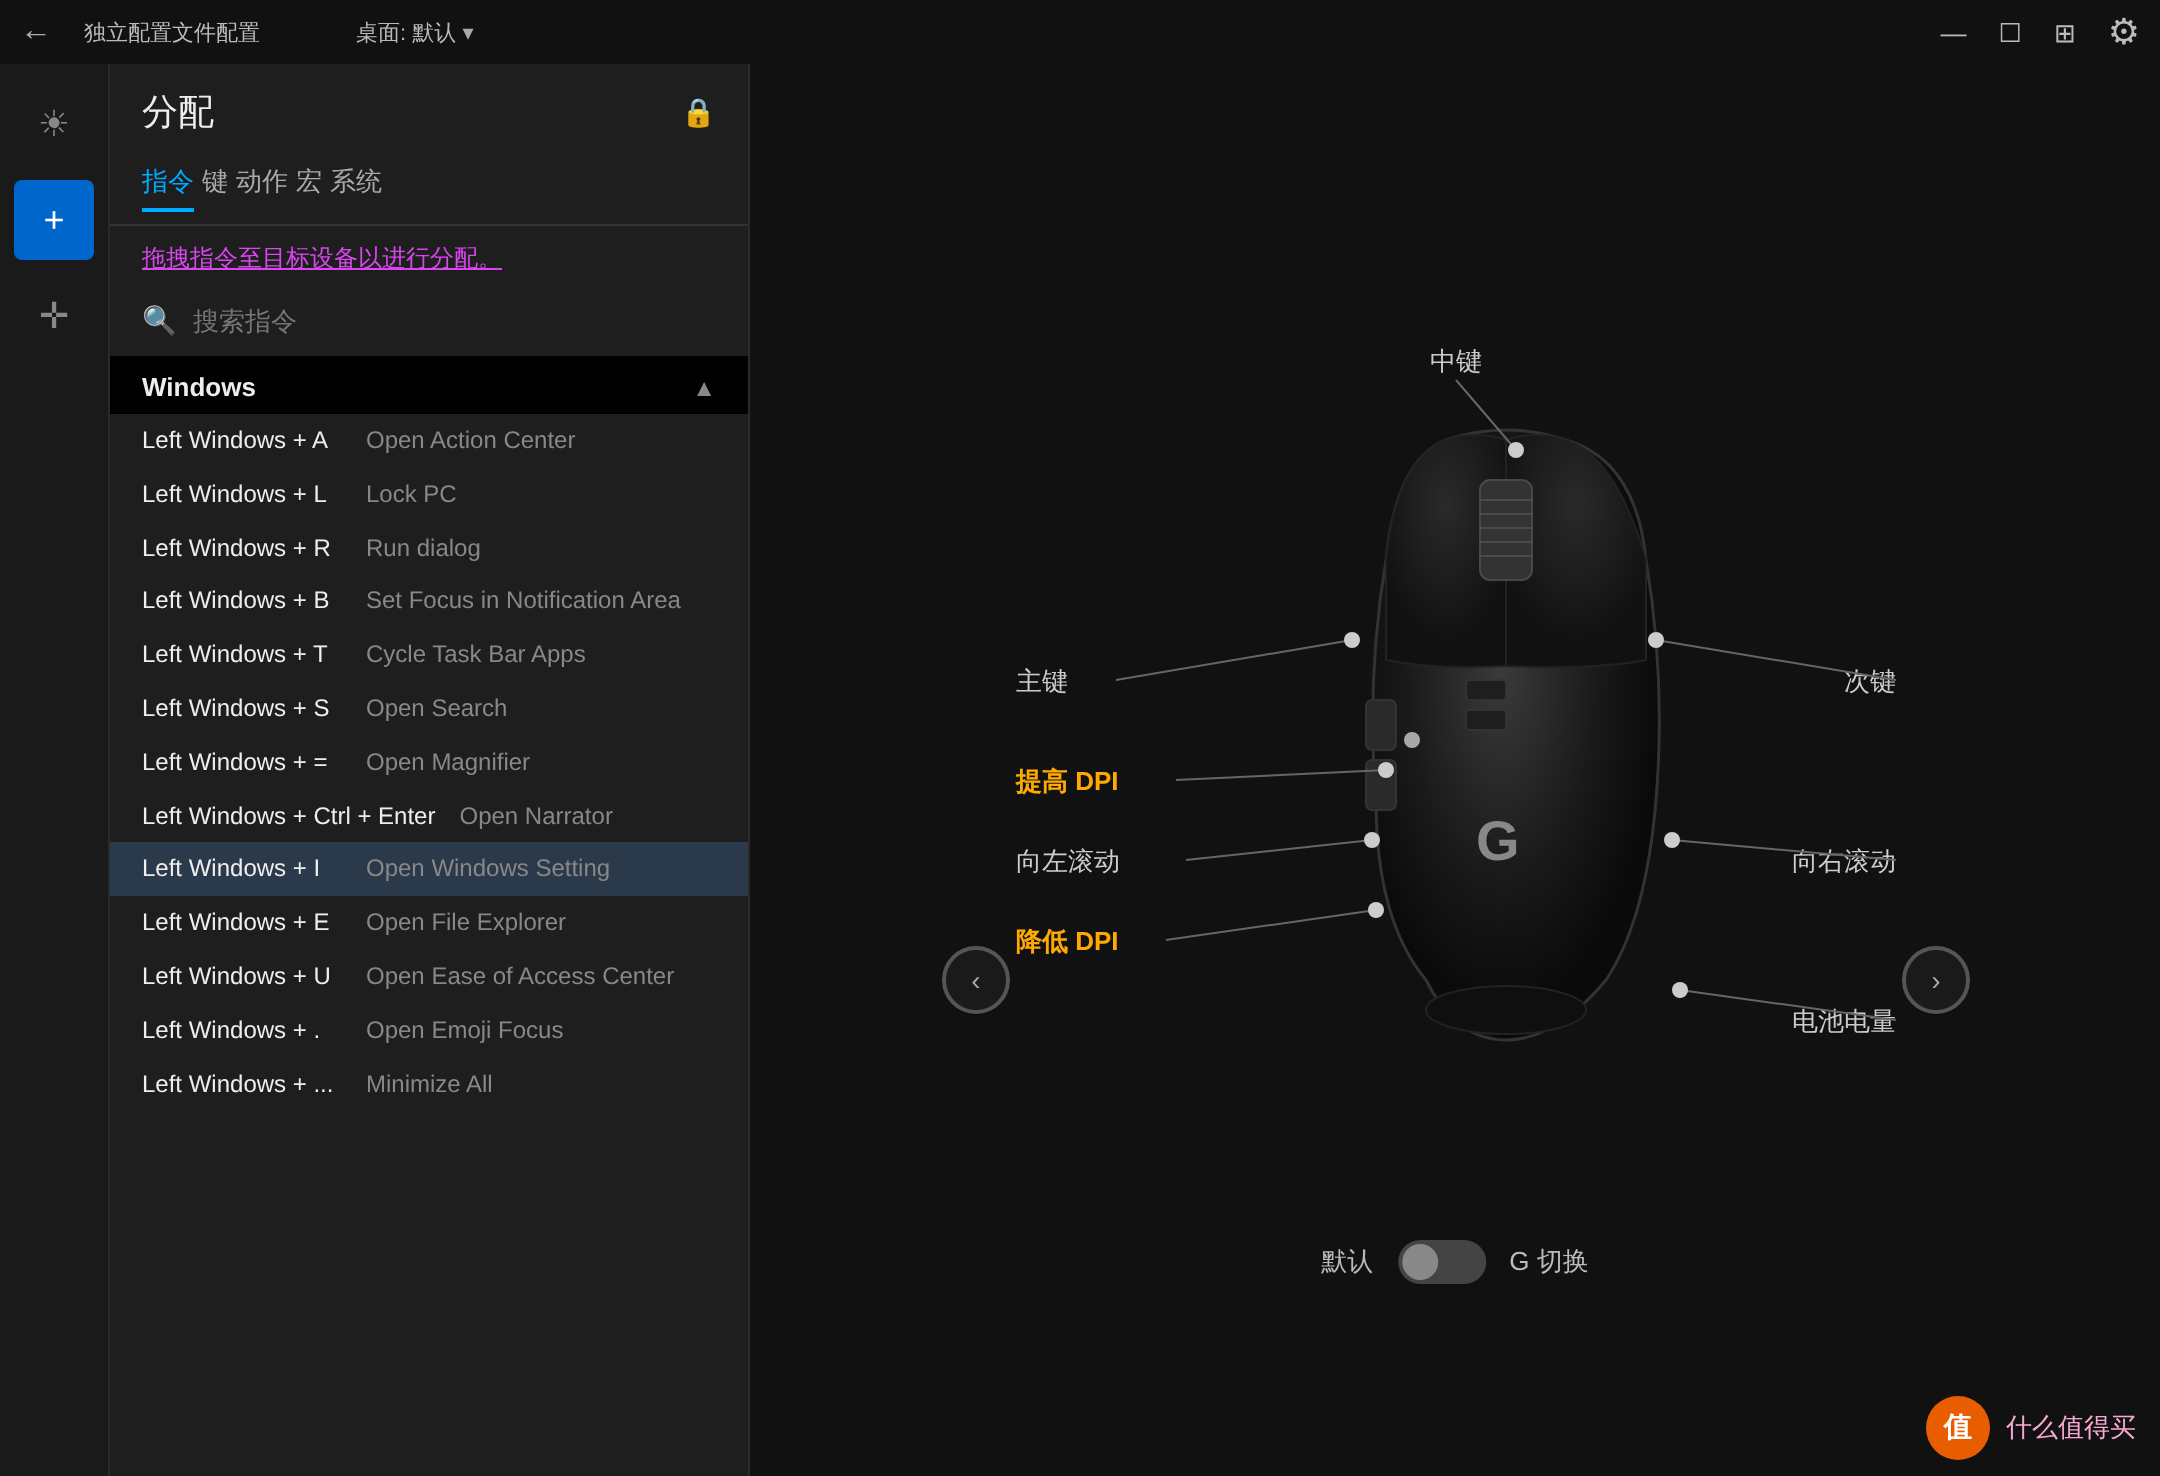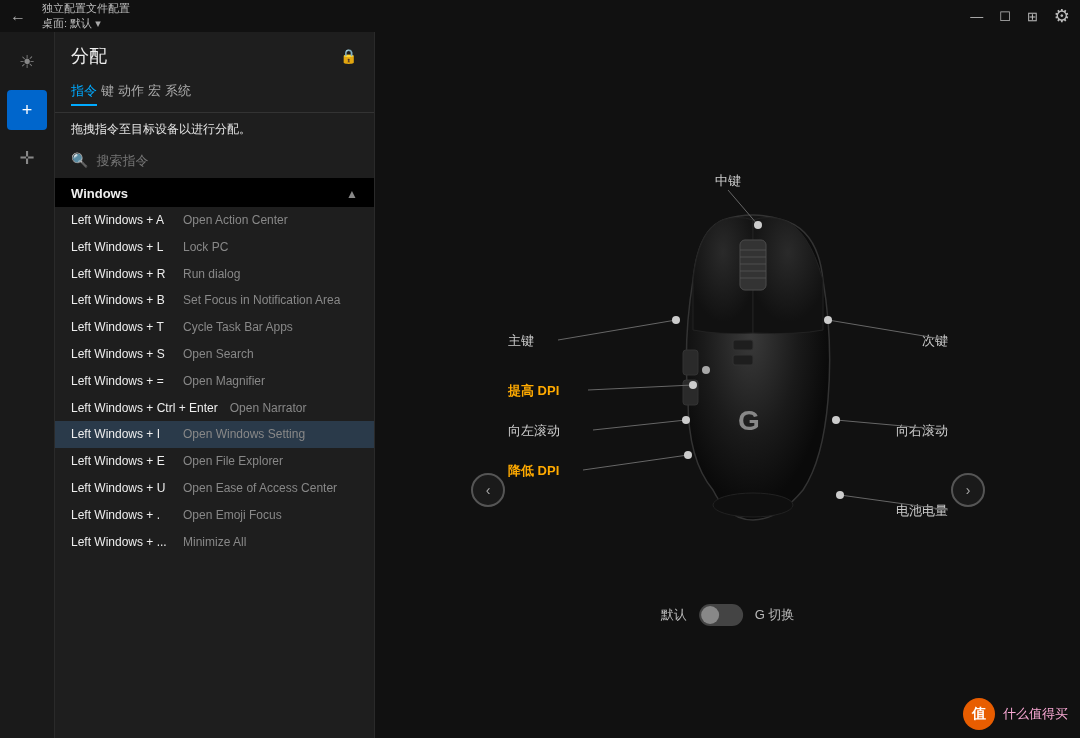--- a/index.html
+++ b/index.html
@@ -18,22 +18,22 @@
     #titlebar {
       height: 32px;
       background: #111;
       display: flex;
       align-items: center;
       justify-content: space-between;
       padding: 0 10px;
     }
     #titlebar .title-info {
       display: flex;
-      flex-direction: column;
       margin-left: 8px;
+      gap: 48px;
     }
 
     
     #main-layout {
       display: flex;
       height: calc(738px - 32px);
     }
 
     
     #icon-sidebar {
@@ -93,22 +93,23 @@
       color: #aaa;
       cursor: pointer;
       padding-bottom: 4px;
     }
     .tab-item.active {
       color: #00aaff;
       border-bottom: 2px solid #00aaff;
     }
     .drag-hint {
       font-size: 12px;
-      color: #e5e5e5;
+      color: #d946ef;
       padding: 8px 16px;
+      text-decoration: underline;
     }
     .search-row {
       padding: 6px 16px;
       display: flex;
       align-items: center;
       gap: 8px;
     }
     .search-row input {
       background: transparent;
       border: none;
@@ -454,21 +455,21 @@
 
           <circle cx="60" cy="360" r="16" fill="#1a1a1a" stroke="#555" stroke-width="2"></circle>
           <text x="60" y="365" text-anchor="middle" fill="#aaa" font-size="14">‹</text>
 
           <circle cx="540" cy="360" r="16" fill="#1a1a1a" stroke="#555" stroke-width="2"></circle>
           <text x="540" y="365" text-anchor="middle" fill="#aaa" font-size="14">›</text>
 
         </svg>
 
         
-        <div id="bottom-toggle" style="position:absolute;bottom:24px;left:50%;transform:translateX(-50%);display:flex;align-items:center;gap:12px;">
+        <div id="bottom-toggle" style="position:absolute;bottom:8px;left:50%;transform:translateX(-50%);display:flex;align-items:center;gap:12px;">
           <span class="toggle-label">默认</span>
           <div class="toggle-switch">
             <div class="knob"></div>
           </div>
           <span class="toggle-label">G 切换</span>
         </div>
       </div>
     </div>
 
     <div id="watermark" style="position:absolute;bottom:8px;right:12px;display:flex;align-items:center;gap:8px;">

